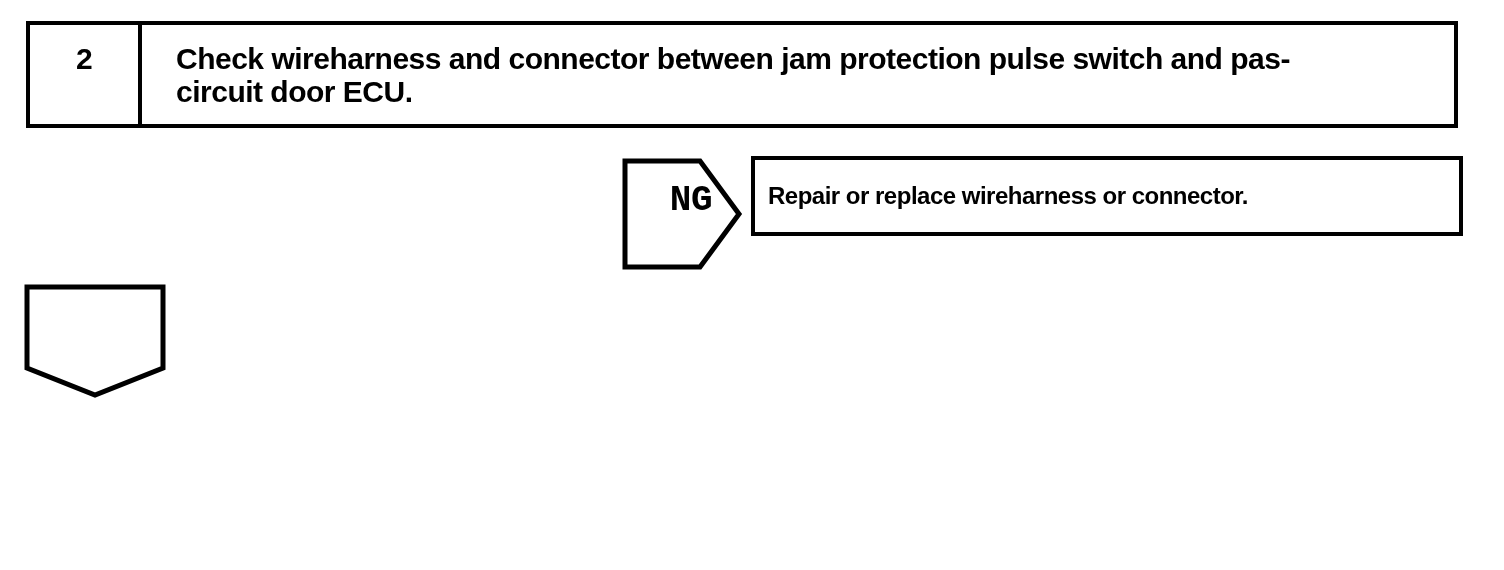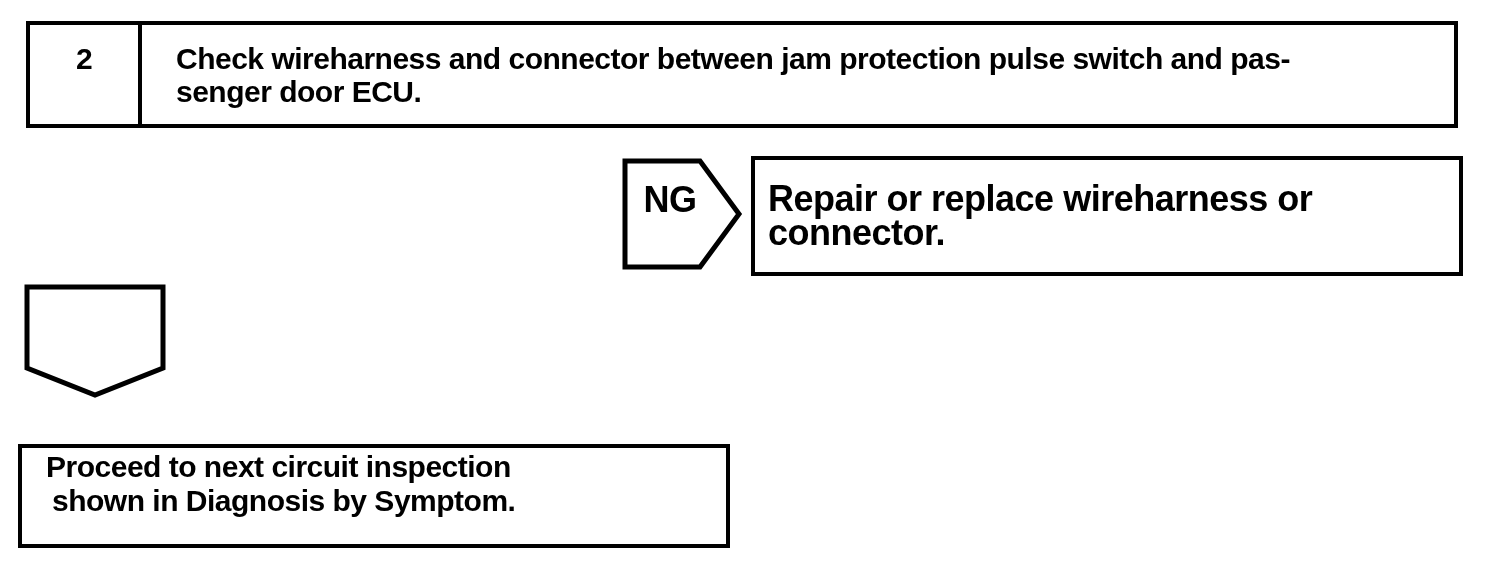--- a/index.html
+++ b/index.html
@@ -45,27 +45,27 @@
     font-size: 30px;
     line-height: 33px;
     letter-spacing: -0.5px;
     margin-left: 20px;
   }
   .line { display: block; }
 
   
   .ng-result-box {
     left: 751px; top: 156px;
-    width: 712px; height: 120px;
+    width: 712px; height: 80px;
     border: 4px solid #000;
     box-sizing: border-box;
     display: flex;
     align-items: center;
     padding-left: 13px;
-    font-size: 36px;
+    font-size: 24px;
     line-height: 34px;
     letter-spacing: -0.5px;
     background: #fff;
   }
   .ok-result-box {
     left: 18px; top: 444px;
     width: 712px; height: 104px;
     border: 4px solid #000;
     box-sizing: border-box;
     padding: 2px 8px 0 24px;
@@ -76,23 +76,24 @@
   }
   .indent { padding-left: 6px; }
 
   
   .ng-shape { left: 622px; top: 158px; }
   .ng-label-box {
     left: 628px; top: 158px;
     width: 84px; height: 84px;
     display: flex;
     align-items: center;
-    justify-content: center;
+    justify-content: flex-end;
     font-size: 36px;
     letter-spacing: -0.5px;
+    font-family: Liberation Mono, monospace;
   }
   .ok-shape { left: 24px; top: 284px; }
   .ok-label-box {
     left: 24px; top: 286px;
     width: 142px; height: 84px;
     display: flex;
     align-items: center;
     justify-content: center;
     font-size: 36px;
     letter-spacing: -0.5px;
@@ -108,37 +109,33 @@
 <body>
 
 <div class="canvas">
 
   <div class="abs step-box">
     <div class="step-number-cell">
       <span>2</span>
     </div>
     <div class="step-text-cell">
       <span class="line">Check wireharness and connector between jam protection pulse switch and pas-</span>
-      <span class="line">senger door ECU.</span>
+      <span class="line">circuit door ECU.</span>
     </div>
   </div>
 
   <svg class="abs ng-shape" width="122" height="112" viewBox="0 0 122 112">
     <polygon class="shape-poly" points="3,3 78,3 117,56 78,109 3,109"></polygon>
   </svg>
   <div class="abs ng-label-box">
     <span>NG</span>
   </div>
 
   <div class="abs ng-result-box">
     <span class="line">Repair or replace wireharness or connector.</span>
   </div>
 
   <svg class="abs ok-shape" width="142" height="116" viewBox="0 0 142 116">
     <polygon class="shape-poly" points="3,3 139,3 139,84 71,111 3,84"></polygon>
   </svg>
 
-  <div class="abs ok-result-box">
-    <span class="line">Proceed to next circuit inspection</span>
-    <span class="line indent">shown in Diagnosis by Symptom.</span>
-  </div>
 
 </div>
 
 </body></html>

